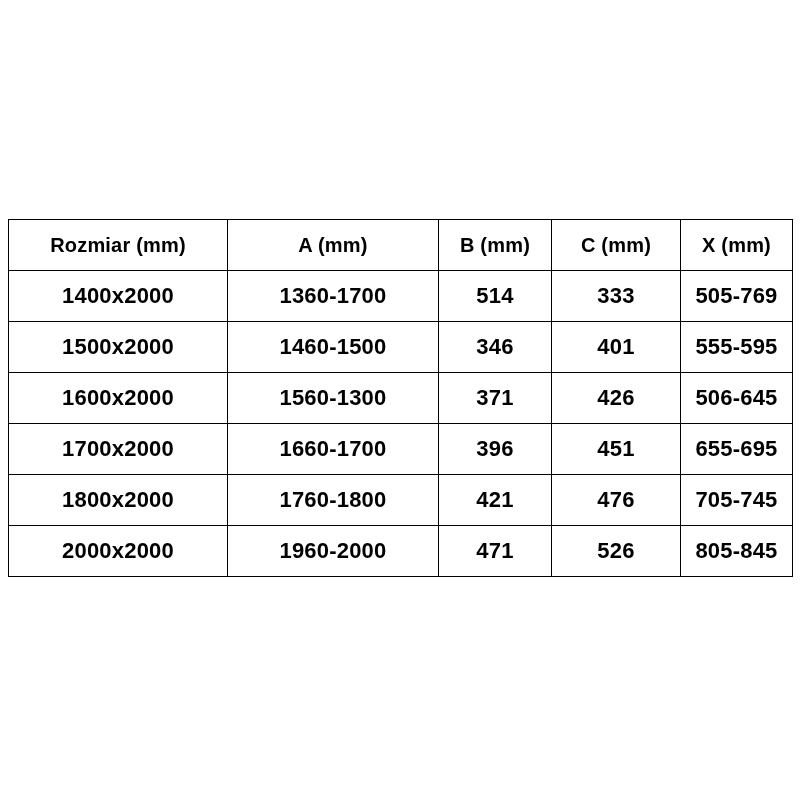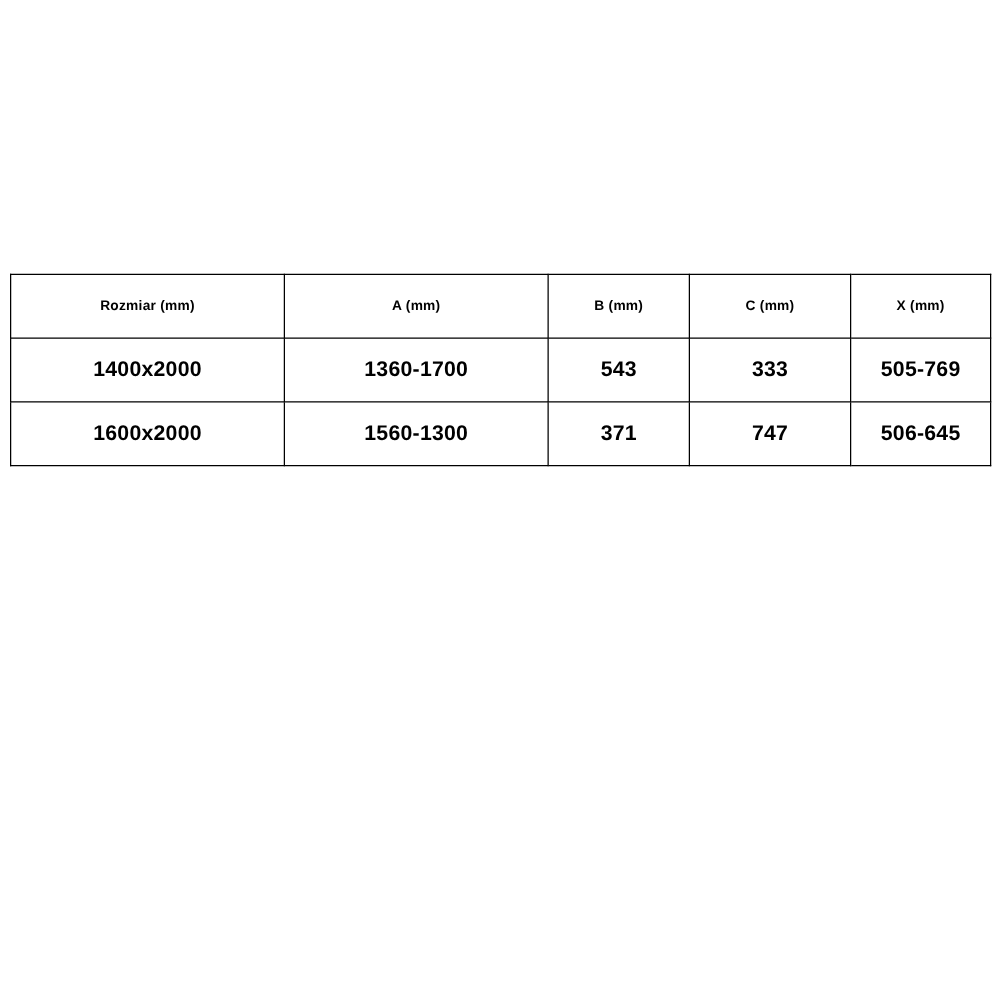--- a/index.html
+++ b/index.html
@@ -24,27 +24,27 @@
   table.spec-table {
     border-collapse: collapse;
     width: 784px;
     table-layout: fixed;
   }
   table.spec-table td {
     border: 1px solid #000000;
     text-align: center;
     vertical-align: middle;
     font-weight: bold;
-    font-size: 17px;
+    font-size: 22px;
     height: 50px;
     padding: 0;
     letter-spacing: 0.2px;
   }
   table.spec-table tr.header-row td {
-    font-size: 11px;
+    font-size: 20px;
   }
   
   col.c0 { width: 219px; }
   col.c1 { width: 211px; }
   col.c2 { width: 113px; }
   col.c3 { width: 129px; }
   col.c4 { width: 112px; }
 </style>
 </head>
 <body>
@@ -62,26 +62,54 @@
       <tr class="header-row">
         <td>Rozmiar (mm)</td>
         <td>A (mm)</td>
         <td>B (mm)</td>
         <td>C (mm)</td>
         <td>X (mm)</td>
       </tr>
       <tr>
         <td>1400x2000</td>
         <td>1360-1700</td>
-        <td>543</td>
+        <td>514</td>
         <td>333</td>
         <td>505-769</td>
+      </tr>
+      <tr>
+        <td>1500x2000</td>
+        <td>1460-1500</td>
+        <td>346</td>
+        <td>401</td>
+        <td>555-595</td>
       </tr>
       <tr>
         <td>1600x2000</td>
         <td>1560-1300</td>
         <td>371</td>
-        <td>747</td>
+        <td>426</td>
         <td>506-645</td>
+      </tr>
+      <tr>
+        <td>1700x2000</td>
+        <td>1660-1700</td>
+        <td>396</td>
+        <td>451</td>
+        <td>655-695</td>
+      </tr>
+      <tr>
+        <td>1800x2000</td>
+        <td>1760-1800</td>
+        <td>421</td>
+        <td>476</td>
+        <td>705-745</td>
+      </tr>
+      <tr>
+        <td>2000x2000</td>
+        <td>1960-2000</td>
+        <td>471</td>
+        <td>526</td>
+        <td>805-845</td>
       </tr>
     </tbody>
   </table>
 </div>
 
 </body></html>

